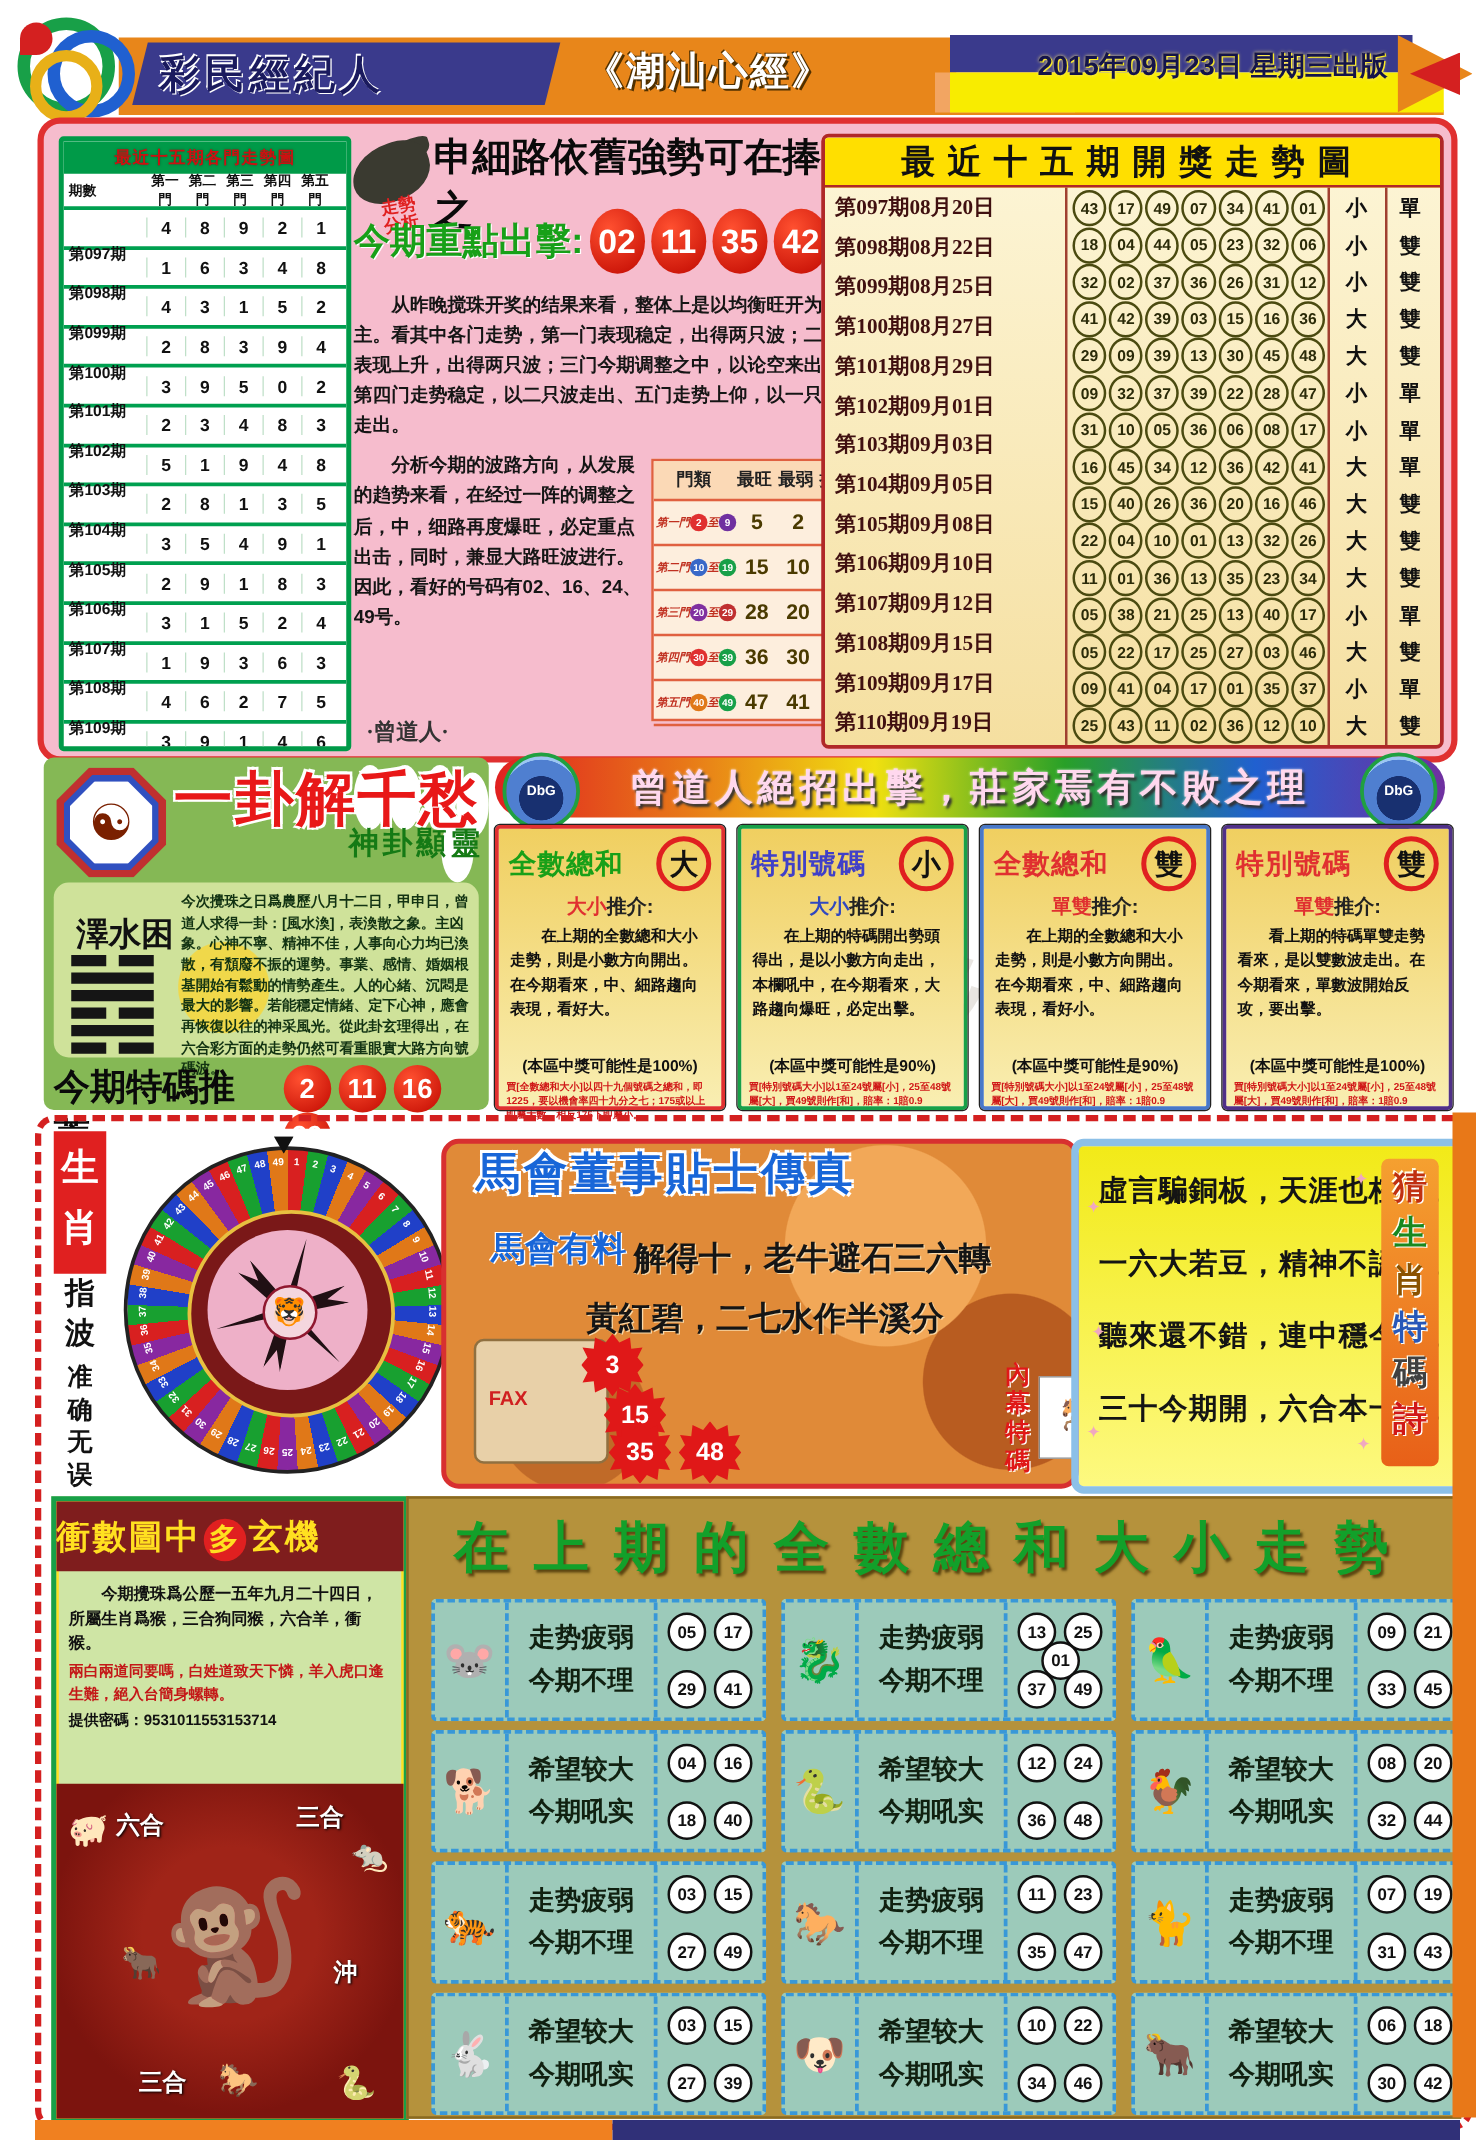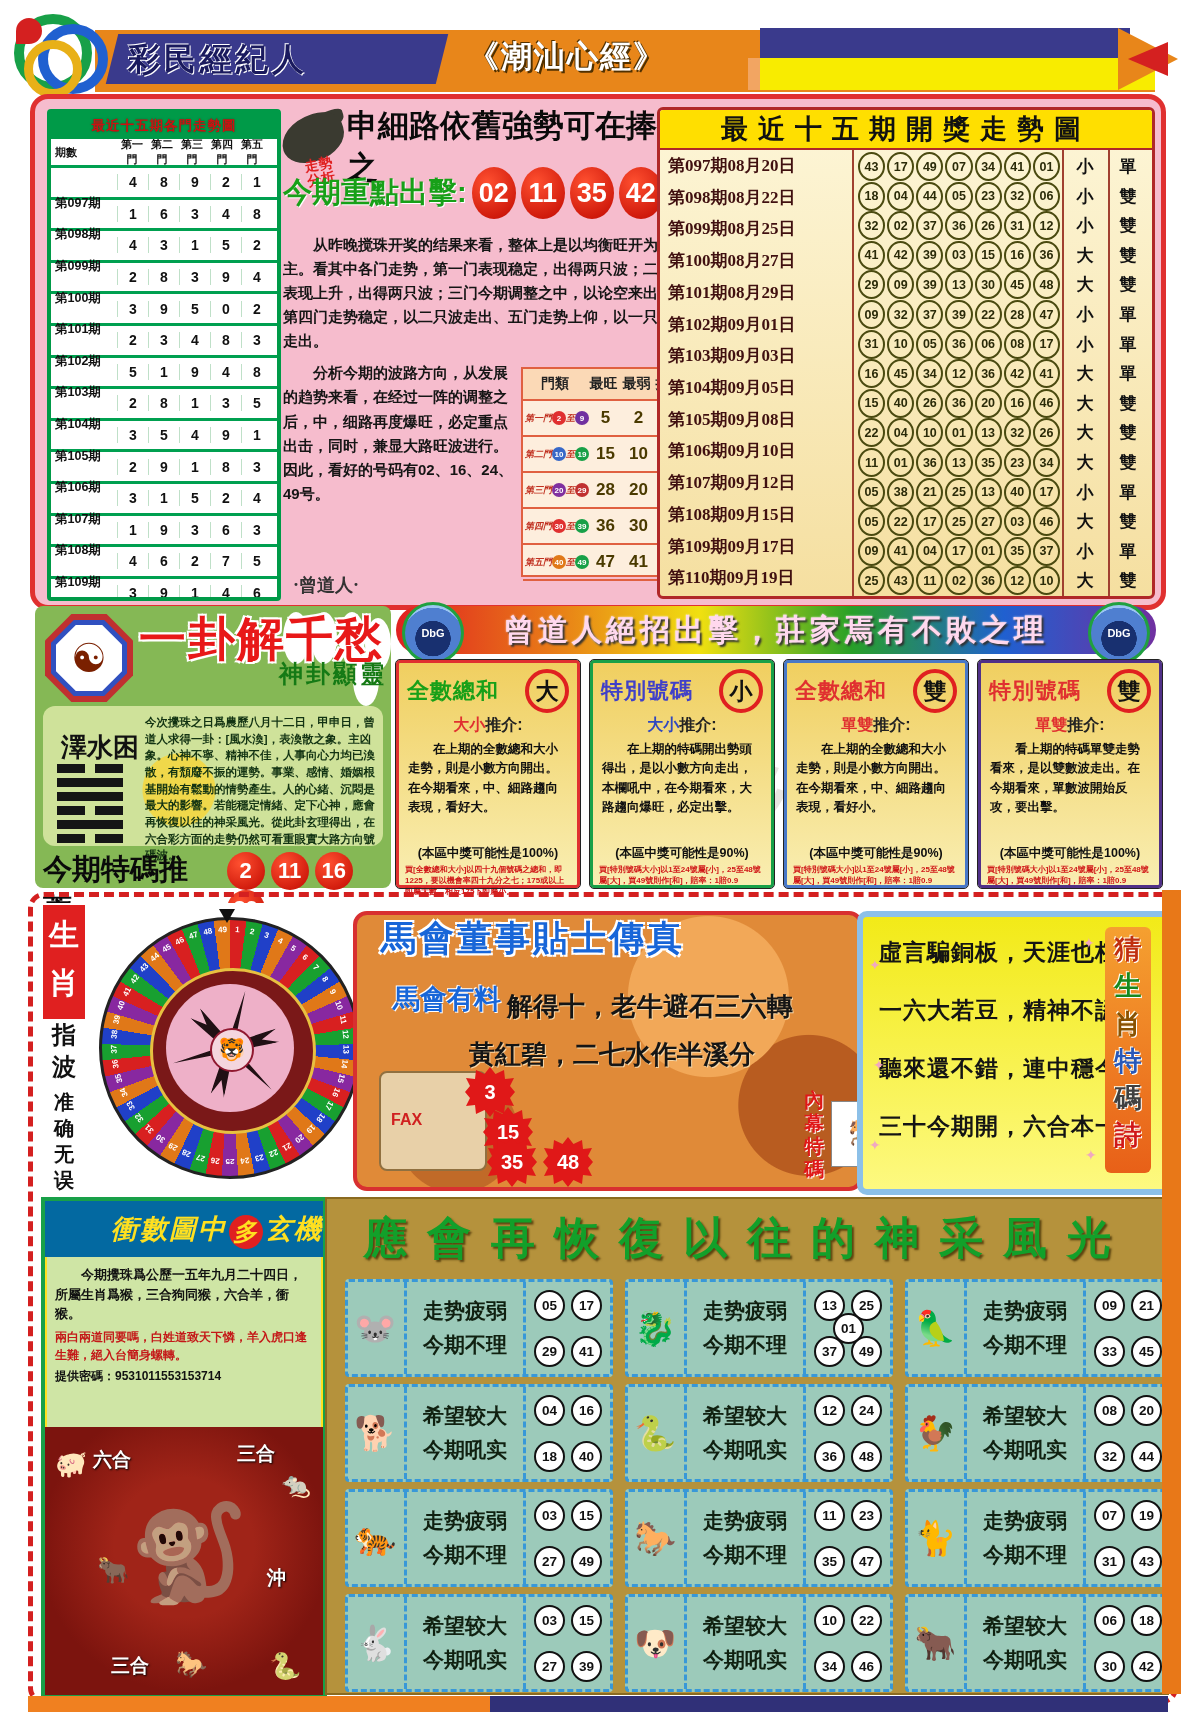--- a/index.html
+++ b/index.html
@@ -166,22 +166,22 @@
              background:linear-gradient(180deg,#f2ea18,#fdf980);}
   .poem-line{position:absolute;left:16px;font-size:23px;font-weight:900;color:#141414;letter-spacing:1px;}
   #poem-side{left:242px;top:10px;width:46px;height:242px;border-radius:6px;
              background:linear-gradient(180deg,#f5a030,#e86018);text-align:center;padding-top:4px;}
   .poem-side-ch{display:block;font-size:27px;font-weight:900;line-height:1.38;
                 text-shadow:1px 1px 0 #fff,-1px -1px 0 #ffe;}
   .star{position:absolute;font-size:14px;color:#f0a8c0;}
   
   #chongPanel{left:8px;top:300px;width:278px;height:494px;border:4px solid #18a048;
               box-shadow:inset 0 0 0 2px #ffe020;overflow:hidden;background:#cfe5a5;}
-  #chong-title{display:block;background:#0369a1;color:#ffe020;font-size:27px;font-weight:900;
-               text-align:right;height:56px;line-height:56px;letter-spacing:2px;font-style:italic;}
+  #chong-title{display:block;background:#7f1d1d;color:#ffe020;font-size:27px;font-weight:900;
+               text-align:left;height:56px;line-height:56px;letter-spacing:2px;}
   #chong-body{padding:8px 10px;}
   #chong-p1{font-size:13px;font-weight:700;color:#111;line-height:1.5;text-indent:2em;margin:0;}
   #chong-verse{font-size:12px;font-weight:700;color:#c41818;line-height:1.5;margin:4px 0 0 0;}
   #chong-code{font-size:12px;font-weight:700;color:#111;margin:4px 0 0 0;}
   #chong-diagram{position:absolute;left:0;bottom:0;width:278px;height:268px;
       background:radial-gradient(circle at 50% 45%,#a02418 0 70px,#7c140e 71%);}
   .chong-label{position:absolute;color:#fff;font-size:19px;font-weight:900;text-shadow:1px 1px 2px #000;}
   .chong-icon{position:absolute;filter:sepia(.4);}
   #monkey{left:84px;top:70px;font-size:96px;opacity:.8;filter:sepia(.8) hue-rotate(-20deg) brightness(.8);}
   
@@ -212,20 +212,21 @@
 <div id="page">
 
   <div class="abs" id="hdr-band"></div>
   <div class="abs" id="hdr-underline"></div>
   <div class="abs" id="brand-plate"></div>
   <div class="abs" id="hdr-navy"></div>
   <div class="abs" id="hdr-orange2"></div>
   <div class="abs" id="hdr-yellow"></div>
   <div class="abs serif" id="brand-text">彩民經紀人</div>
   <div class="abs serif" id="title-text">《潮汕心經》</div>
+  <div class="abs" id="date-text">2015年09月23日  星期三出版</div>
   <div class="abs" id="hdr-arrow"></div>
   <div class="abs" id="hdr-arrow-red"></div>
   <div class="abs logo-ring" style="left:14px;top:14px;width:58px;height:58px;border:10px solid #18a048;"></div>
   <div class="abs logo-ring" style="left:38px;top:24px;width:50px;height:50px;border:10px solid #2060d0;"></div>
   <div class="abs logo-ring" style="left:24px;top:40px;width:40px;height:40px;border:9px solid #e8b018;"></div>
   <div class="abs" style="left:16px;top:18px;width:26px;height:26px;background:#d42020;border-radius:50% 50% 50% 0;"></div>
 
   <div class="abs" id="watermark">彩庫</div>
 
   <div class="abs" id="secA">
@@ -850,21 +851,21 @@
         <span class="chong-icon" style="left:52px;top:128px;font-size:26px">🐂</span>
         <span class="chong-label serif" style="left:222px;top:138px">沖</span>
         <span class="chong-icon" id="monkey">🐒</span>
         <span class="chong-label serif" style="left:66px;top:226px">三合</span>
         <span class="chong-icon" style="left:130px;top:222px;font-size:26px">🐎</span>
         <span class="chong-icon" style="left:224px;top:224px;font-size:26px">🐍</span>
       </div>
     </div>
 
     <div class="abs" id="zodiacPanel">
-      <div class="abs serif" id="z-title">應會再恢復以往的神采風光</div>
+      <div class="abs serif" id="z-title">在上期的全數總和大小走勢</div>
       <div id="zGrid">
           <div class="z-cell" style="left: 18px; top: 80px;">
             <span class="z-icon">🐭</span>
             <span class="z-text">
               <span>走势疲弱</span>
               <span>今期不理</span>
             </span>
             <span class="z-balls">
               <span class="zball">05</span>
               <span class="zball">17</span>

